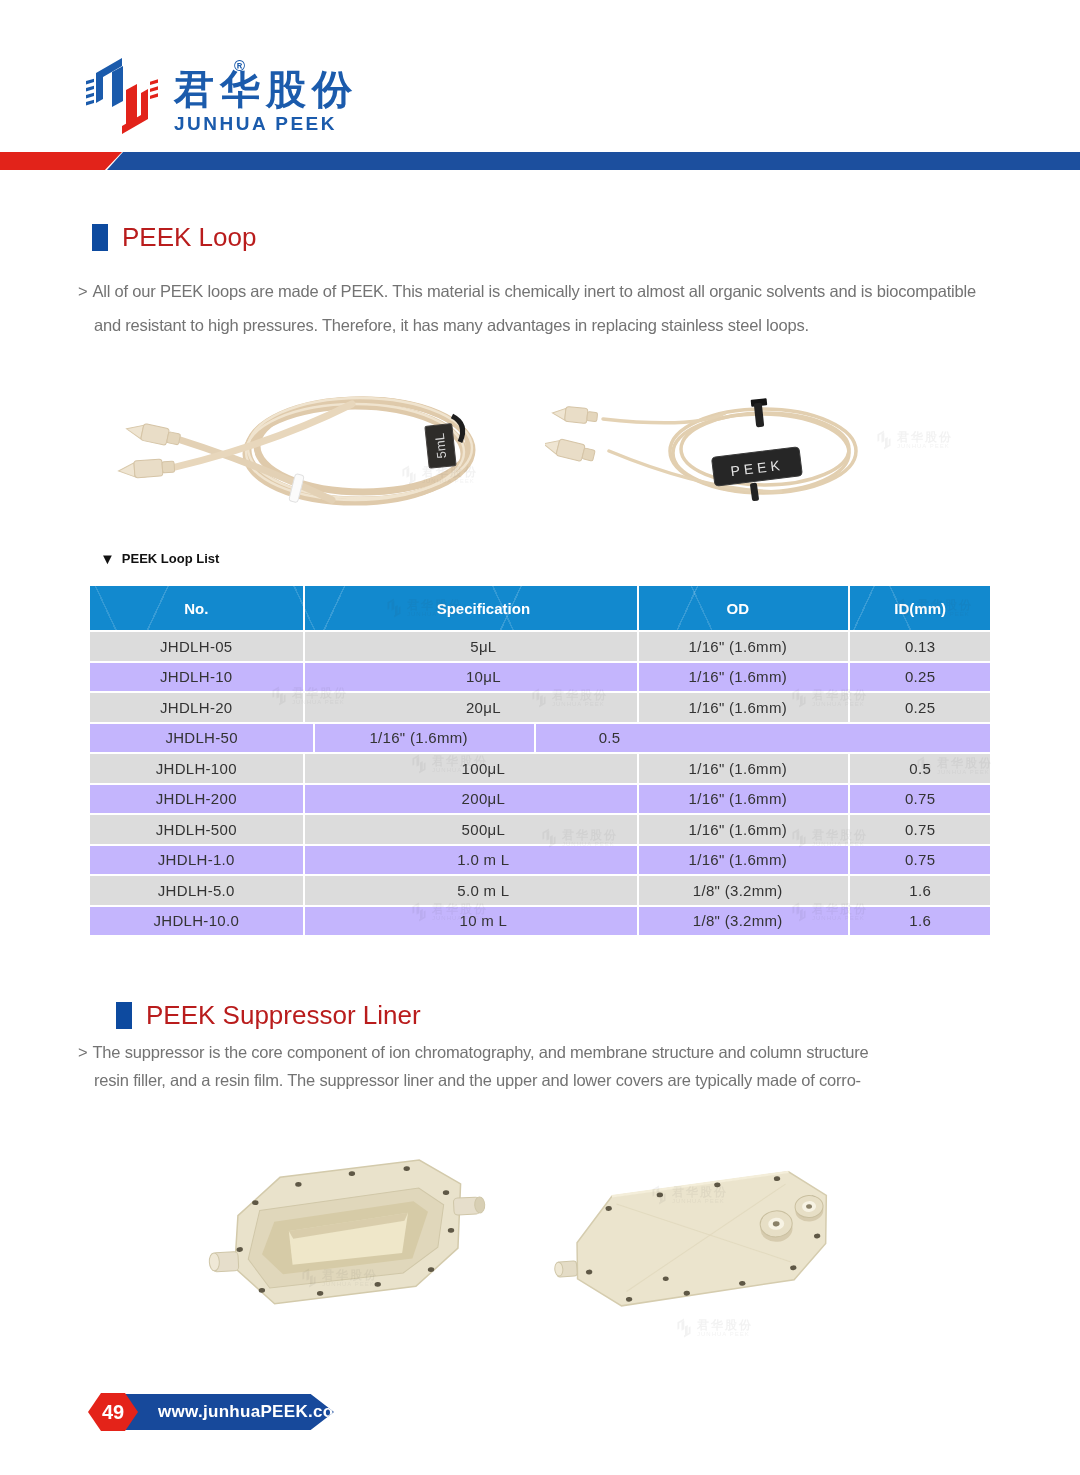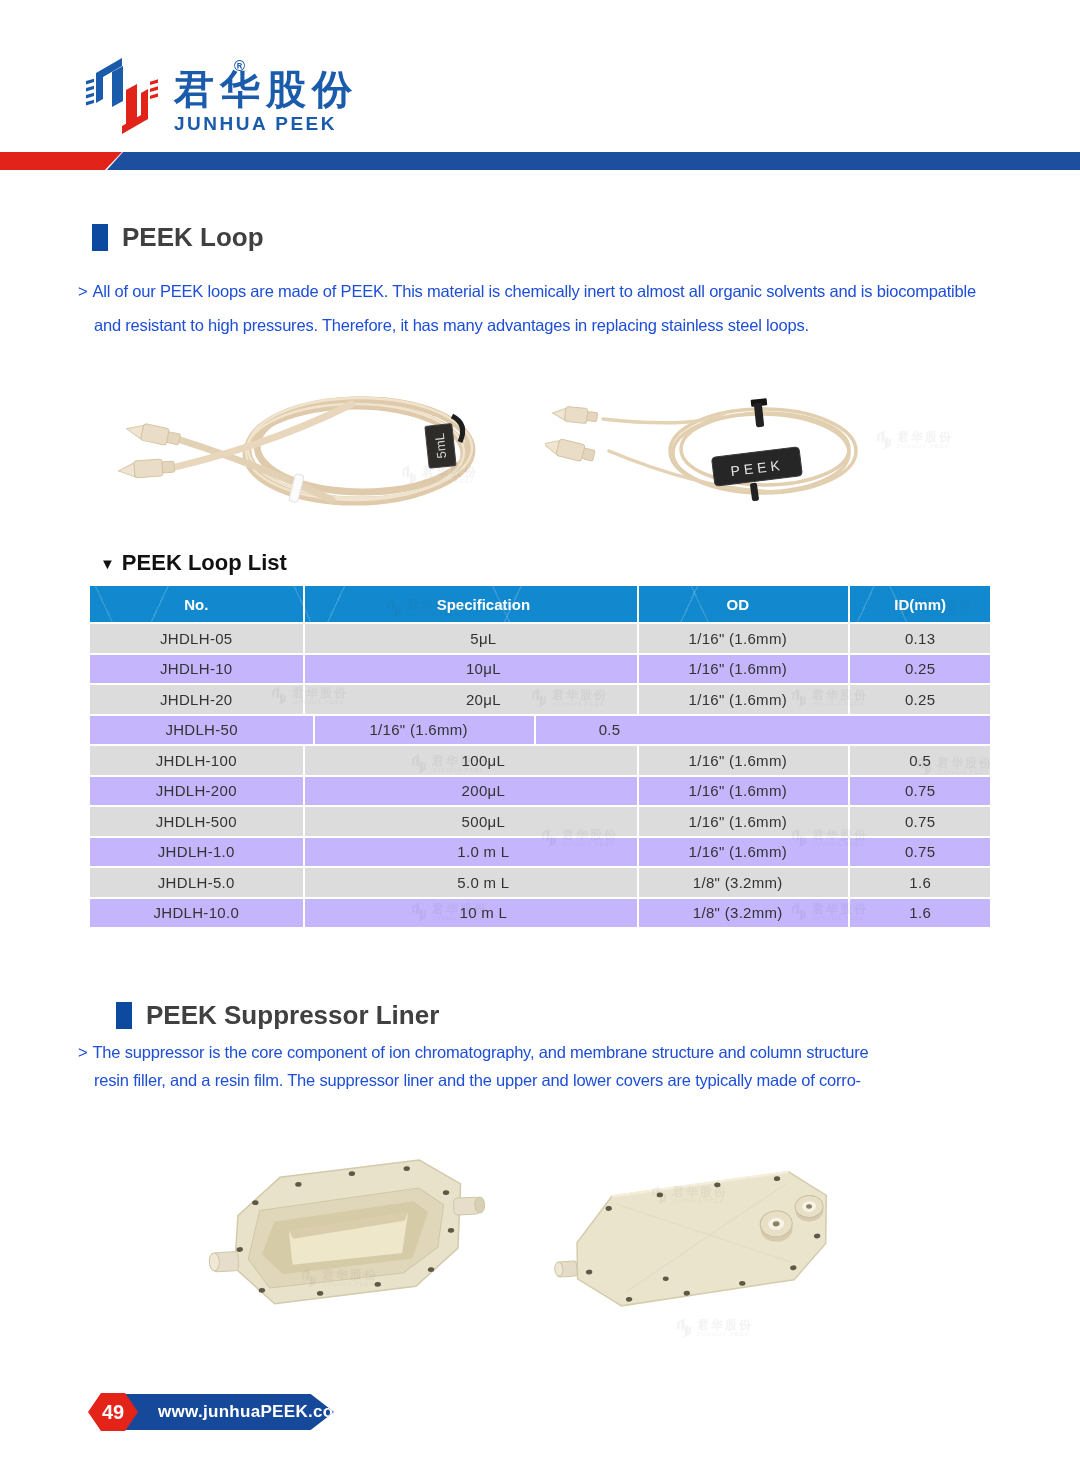--- a/index.html
+++ b/index.html
@@ -16,36 +16,36 @@
   .logo-en{font-size:19px;font-weight:bold;letter-spacing:2.5px;margin-top:2px;}
   
   .band{position:absolute;left:0;top:152px;width:1080px;height:18px;}
   .band-red{position:absolute;left:0;top:0;width:122px;height:18px;background:#e2231a;
     clip-path:polygon(0 0,100% 0,86% 100%,0 100%);}
   .band-blue{position:absolute;left:107px;top:0;width:973px;height:18px;background:#1c4f9e;
     clip-path:polygon(16px 0,100% 0,100% 100%,0 100%);}
   
   .section-title{position:absolute;display:flex;align-items:center;}
   .title-bullet{width:16px;height:27px;background:#0d4a9f;margin-right:14px;}
-  .title-text{font-size:26px;font-weight:bold;color:#404040;}
+  .title-text{font-size:26px;font-weight:normal;color:#b91c1c;}
   #title-loop{left:92px;top:222px;}
   #title-suppressor{left:92px;top:1000px;padding-left:24px;}
   
-  .para{position:absolute;left:78px;font-size:16.5px;color:#1d4ed8;letter-spacing:-0.2px;white-space:nowrap;}
+  .para{position:absolute;left:78px;font-size:16.5px;color:#737373;letter-spacing:-0.2px;white-space:nowrap;}
   #para-loop{top:274px;line-height:34px;}
   #para-suppressor{top:1038px;line-height:28px;}
   .pline .mk{margin-right:5px;}
   .pline.indent{padding-left:16px;}
   
   .list-label{position:absolute;left:100px;top:550px;display:flex;align-items:center;color:#111;}
   .list-label .tri{font-size:15px;margin-right:7px;}
-  .list-label .txt{font-size:22px;font-weight:bold;}
+  .list-label .txt{font-size:13px;font-weight:bold;}
   
   .loop-table{position:absolute;left:90px;top:586px;width:900px;}
-  .thead{display:flex;height:36px;background:#1289ce;
+  .thead{display:flex;height:44px;background:#1289ce;
     background-image:
       repeating-linear-gradient(115deg, rgba(255,255,255,0) 0 70px, rgba(255,255,255,.16) 70px 71.5px, rgba(255,255,255,0) 71.5px 160px),
       repeating-linear-gradient(-115deg, rgba(255,255,255,0) 0 90px, rgba(255,255,255,.14) 90px 91.5px, rgba(255,255,255,0) 91.5px 180px);}
   .hc{display:flex;align-items:center;justify-content:center;color:#fff;font-weight:bold;font-size:15px;}
   .c0{width:24.8%;} .c1{width:35.9%;padding-left:25px;} .c2{width:23%;} .c3{width:16.3%;margin-left:12px;}
   .hc + .hc{border-left:2px solid #fdfdfd;}
   .trow{display:flex;height:28.5px;margin-top:2px;}
   .trow.dark{background:#dcdcdc;} .trow.light{background:#c4b5fd;}
   .tcell{display:flex;align-items:center;justify-content:center;font-size:15px;color:#333;letter-spacing:.3px;}
   .tcell + .tcell{border-left:2px solid #ffffff;}

